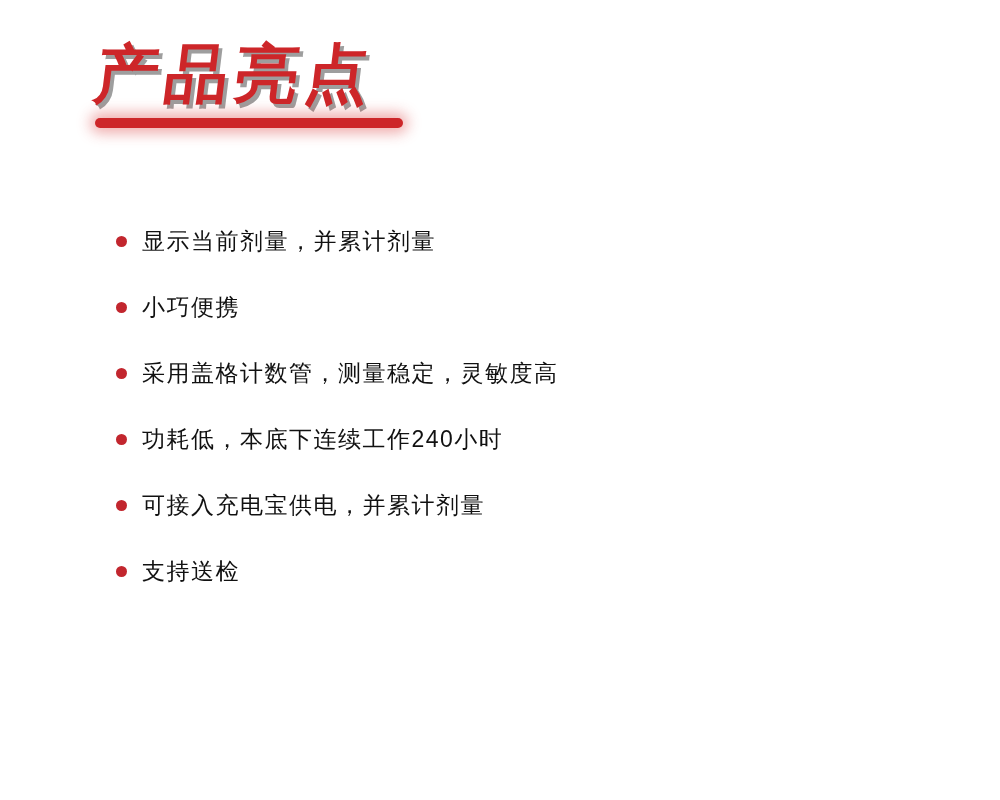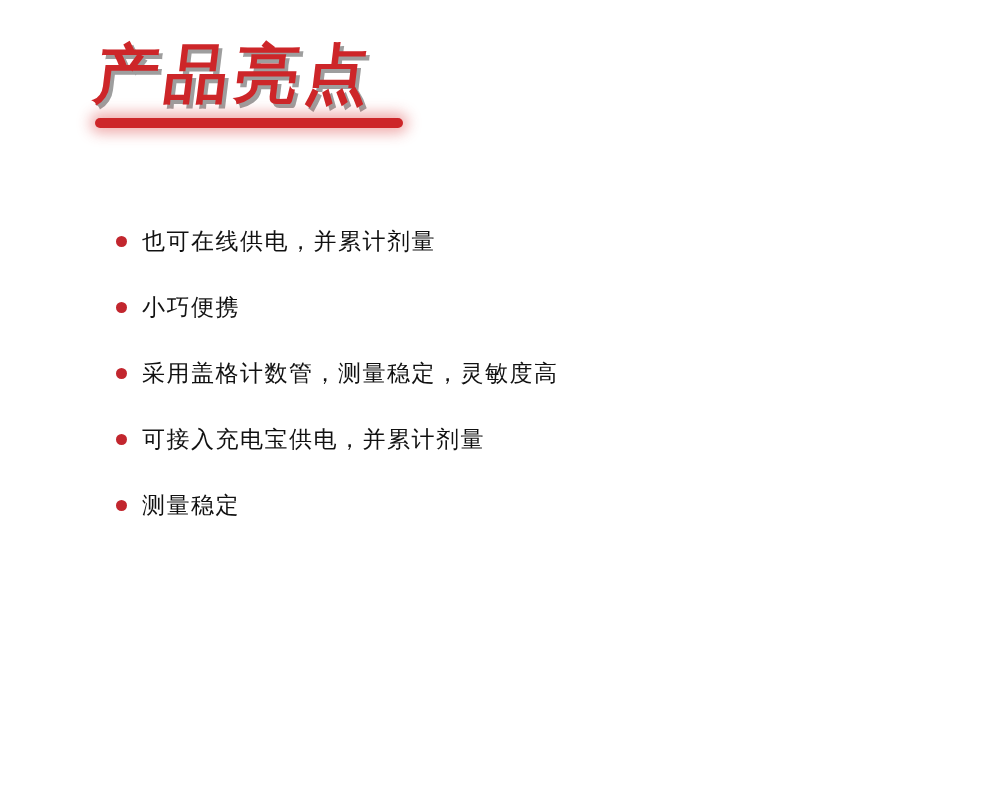--- a/index.html
+++ b/index.html
@@ -77,33 +77,37 @@
 <div class="page">
 
   <div class="title-block">
     <span class="page-title">产品亮点</span>
   </div>
   <div class="title-underline"></div>
 
   <ul class="feature-list">
     <li class="feature-item">
       <span class="bullet-dot"></span>
-      <span class="feature-text">也可在线供电，并累计剂量</span>
+      <span class="feature-text">显示当前剂量，并累计剂量</span>
     </li>
     <li class="feature-item">
       <span class="bullet-dot"></span>
       <span class="feature-text">小巧便携</span>
     </li>
     <li class="feature-item">
       <span class="bullet-dot"></span>
       <span class="feature-text">采用盖格计数管，测量稳定，灵敏度高</span>
     </li>
     <li class="feature-item">
       <span class="bullet-dot"></span>
+      <span class="feature-text">功耗低，本底下连续工作240小时</span>
+    </li>
+    <li class="feature-item">
+      <span class="bullet-dot"></span>
       <span class="feature-text">可接入充电宝供电，并累计剂量</span>
     </li>
     <li class="feature-item">
       <span class="bullet-dot"></span>
-      <span class="feature-text">测量稳定</span>
+      <span class="feature-text">支持送检</span>
     </li>
   </ul>
 
 </div>
 
 </body></html>

